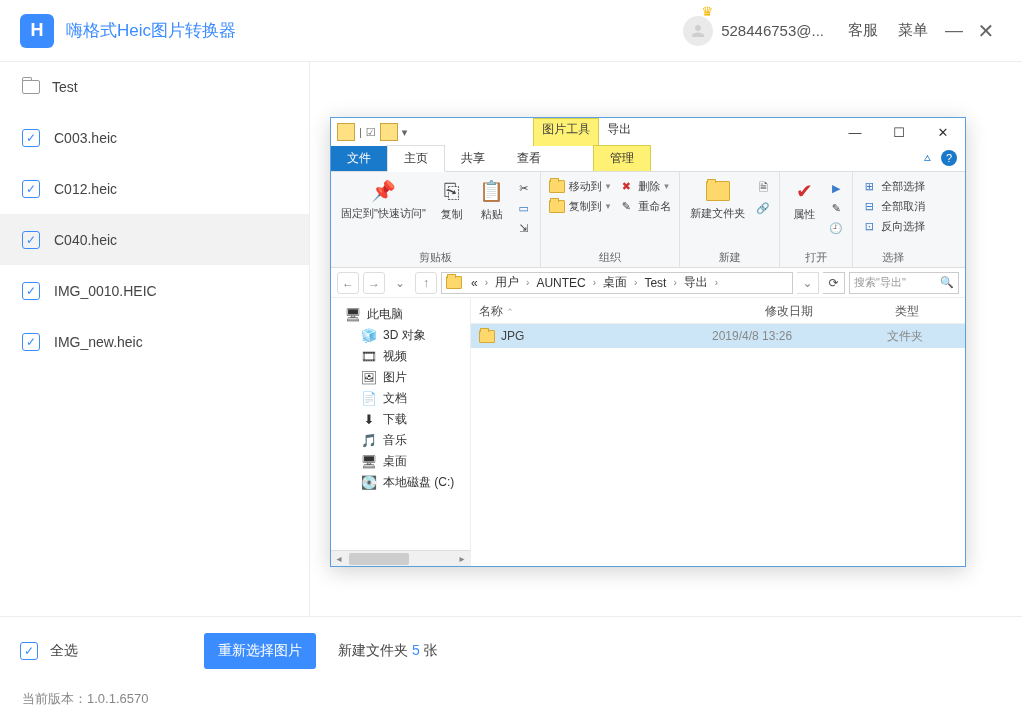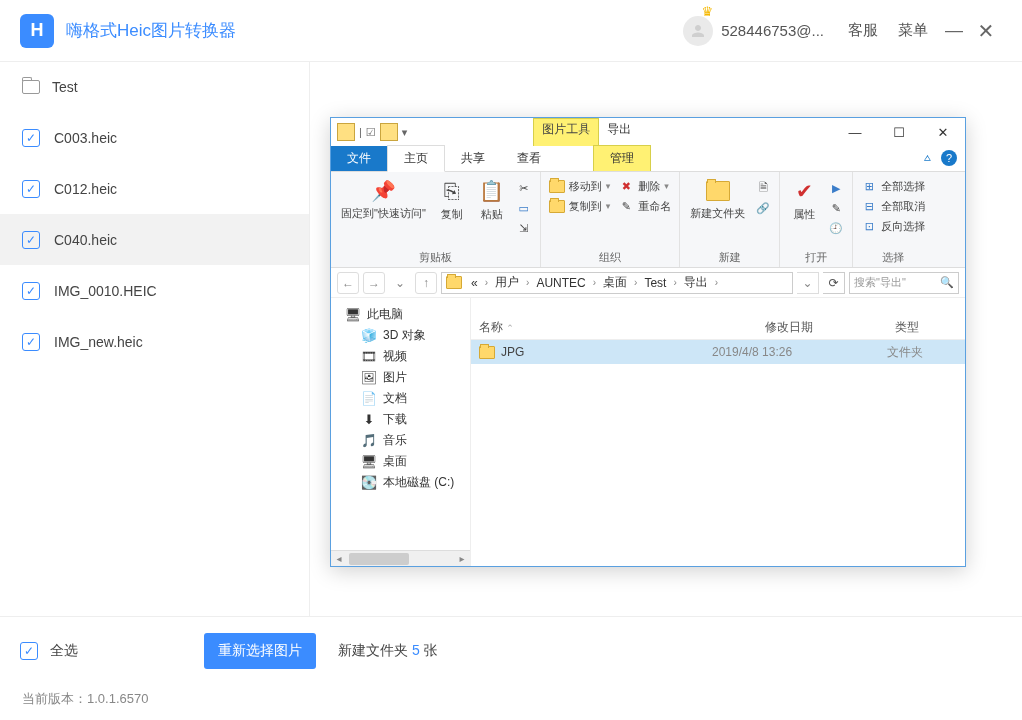--- a/index.html
+++ b/index.html
@@ -79,21 +79,21 @@
 
 .ex-body { flex:1; display:flex; min-height:0; }
 .ex-tree { width:140px; border-right:1px solid #eee; padding:6px 0; overflow:hidden; position:relative; }
 .tree-item { display:flex; align-items:center; gap:6px; padding:2px 8px 2px 14px; font-size:12px; color:#333; cursor:pointer; white-space:nowrap; }
 .tree-item.indent { padding-left:30px; }
 .tree-item .ti { width:16px; height:16px; display:flex; align-items:center; justify-content:center; font-size:13px; }
 .tree-scroll { position:absolute; left:0; right:0; bottom:0; height:16px; background:#f0f0f0; border-top:1px solid #ddd; display:flex; align-items:center; }
 .tree-scroll .lar,.tree-scroll .rar { width:16px; text-align:center; color:#888; font-size:10px; cursor:pointer; }
 .tree-scroll .thumb { width:60px; height:12px; background:#cdcdcd; border-radius:2px; margin-left:2px; cursor:pointer; }
 
-.ex-list { flex:1; display:flex; flex-direction:column;margin-top:16px; }
+.ex-list { flex:1; display:flex; flex-direction:column; }
 .ex-list-head { height:26px; display:flex; border-bottom:1px solid #eee; font-size:12px; color:#555; }
 .ex-list-head div { padding:5px 8px; }
 .col-name { flex:1; }
 .col-date { width:130px; }
 .col-type { width:78px; }
 .ex-list-rows { flex:1; }
 .ex-list-row { height:24px; display:flex; align-items:center; font-size:12px; color:#444; cursor:pointer; }
 .ex-list-row.sel { background:#cde6f7;gap:45px; }
 .ex-list-row .c1 { flex:1; display:flex; align-items:center; gap:6px; padding-left:8px; }
 .ex-list-row .c2 { width:130px; color:#888; }

